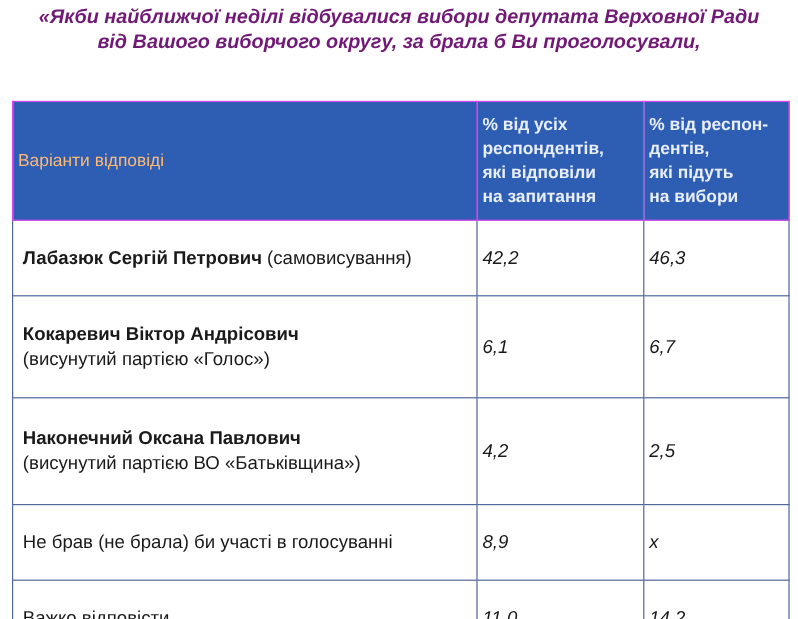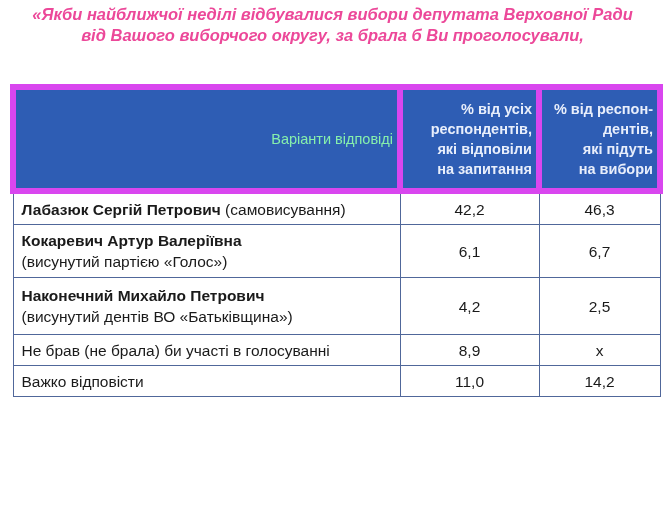--- a/index.html
+++ b/index.html
@@ -1,41 +1,41 @@
 <!DOCTYPE html>
 <html><head>
 <meta charset="utf-8">
 <style>
   html, body { margin: 0; padding: 0; background: #ffffff; }
   body { width: 665px; height: 516px; position: relative; overflow: hidden; font-family: "Liberation Sans", "DejaVu Sans", sans-serif; color: #1a1a1a; }
   .title {
     position: absolute; left: 0; top: 4px; width: 665px;
     text-align: center; font-style: italic; font-weight: bold;
-    font-size: 16.5px; line-height: 21px; color: #ec4899;
+    font-size: 16.5px; line-height: 21px; color: #701a75;
   }
   .title div { white-space: nowrap; }
   table.survey {
     position: absolute; left: 10px; top: 84px; width: 647px;
     border-collapse: collapse; table-layout: fixed;
   }
   table.survey col.c1 { width: 387px; }
   table.survey col.c2 { width: 139px; }
   table.survey col.c3 { width: 121px; }
   table.survey th {
     background: #2e5db4; color: #e8eefb; font-weight: bold;
     font-size: 14.5px; line-height: 20px;
-    border: 6px solid #d946ef; padding: 8px 4px; height: 82px;
-    text-align: right; vertical-align: middle;
+    border: 1px solid #d946ef; padding: 8px 4px; height: 82px;
+    text-align: left; vertical-align: middle;
   }
-  table.survey th.first { font-weight: normal; color: #86efac; }
+  table.survey th.first { font-weight: normal; color: #fdba74; }
   table.survey td {
     border: 1.5px solid #50679a; font-size: 15.5px; line-height: 21px;
-    padding: 4px 8px; vertical-align: middle; background: #ffffff;
+    padding: 20px 8px; vertical-align: middle; background: #ffffff;
   }
-  table.survey td.num { text-align: center; padding: 4px 4px; }
+  table.survey td.num { padding: 4px 4px; font-style: italic; }
   .name { font-weight: bold; }
   .r-single td { height: 22px; padding-top: 3px; padding-bottom: 3px; }
   .r-double td { height: 44px; }
   .r-tall td { height: 48px; }
 </style>
 </head>
 <body>
 
 <div class="title">
   <div>«Якби найближчої неділі відбувалися вибори депутата Верховної Ради</div>
@@ -67,26 +67,26 @@
       </th>
     </tr>
   </thead>
   <tbody>
     <tr class="r-single">
       <td><span class="name">Лабазюк Сергій Петрович</span><span> (самовисування)</span></td>
       <td class="num">42,2</td>
       <td class="num">46,3</td>
     </tr>
     <tr class="r-double">
-      <td><span class="name">Кокаревич Артур Валеріївна</span><br><span>(висунутий партією «Голос»)</span></td>
+      <td><span class="name">Кокаревич Віктор Андрісович</span><br><span>(висунутий партією «Голос»)</span></td>
       <td class="num">6,1</td>
       <td class="num">6,7</td>
     </tr>
     <tr class="r-tall">
-      <td><span class="name">Наконечний Михайло Петрович</span><br><span>(висунутий дентів ВО «Батьківщина»)</span></td>
+      <td><span class="name">Наконечний Оксана Павлович</span><br><span>(висунутий партією ВО «Батьківщина»)</span></td>
       <td class="num">4,2</td>
       <td class="num">2,5</td>
     </tr>
     <tr class="r-single">
       <td>Не брав (не брала) би участі в голосуванні</td>
       <td class="num">8,9</td>
       <td class="num">x</td>
     </tr>
     <tr class="r-single">
       <td>Важко відповісти</td>

